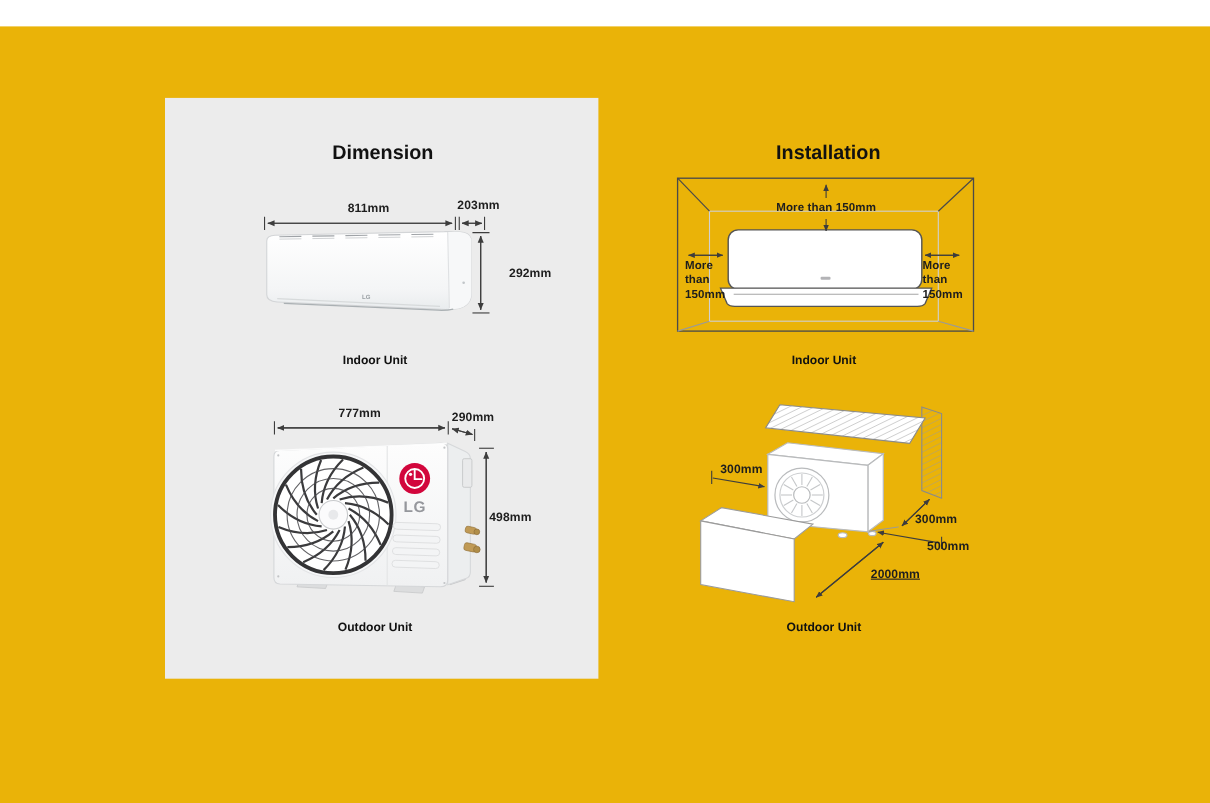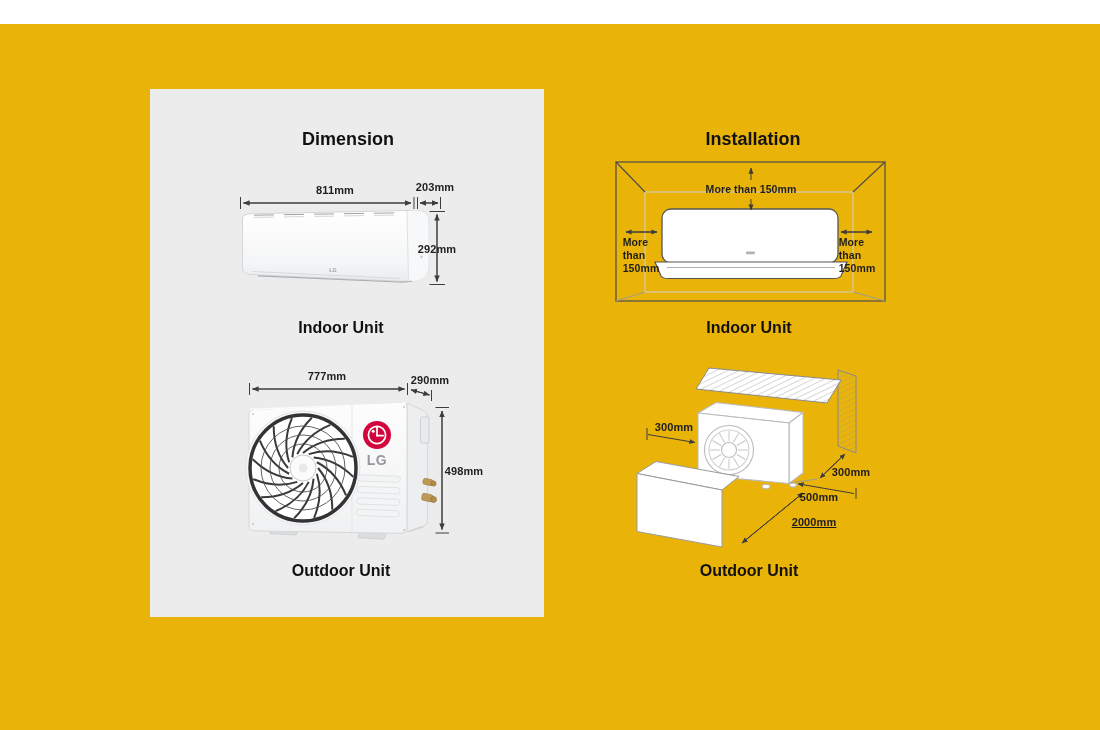--- a/index.html
+++ b/index.html
@@ -3,21 +3,21 @@
 <meta charset="utf-8">
 <style>
   html,body{margin:0;padding:0;background:#fff;}
   .canvas{position:relative;width:1100px;height:730px;background:#eab308;overflow:hidden;
           font-family:"Liberation Sans","DejaVu Sans",sans-serif;margin-top:24px;}
   .panel-bg{position:absolute;left:150px;top:65px;width:394px;height:528px;background:#ececec;}
   .lbl{position:absolute;transform:translate(-50%,-50%);font-size:11px;font-weight:700;
        color:#1e1e1e;white-space:nowrap;letter-spacing:0.1px;}
   .lbl.stack{white-space:pre-line;text-align:left;font-size:10.5px;line-height:13px;}
   .title{position:absolute;transform:translate(-50%,-50%);font-size:18px;font-weight:700;color:#111;}
-  .unit-label{position:absolute;transform:translate(-50%,-50%);font-size:16px;font-weight:600;color:#111;}
+  .unit-label{position:absolute;transform:translate(-50%,-50%);font-size:11px;font-weight:600;color:#111;}
   svg{position:absolute;overflow:visible;}
 </style>
 </head>
 <body>
 
 <div class="canvas">
 
   <div class="panel-bg"></div>
 
   <div class="title" style="left:348px;top:115px;">Dimension</div>
@@ -75,21 +75,21 @@
       <line x1="438" y1="179" x2="420" y2="179" marker-end="url(#a1)"></line>
       <line x1="429.5" y1="187.5" x2="445" y2="187.5"></line>
       <line x1="429.5" y1="260.5" x2="445" y2="260.5"></line>
       <line x1="437" y1="190.5" x2="437" y2="257.5" marker-end="url(#a1)"></line>
       <line x1="437" y1="257.5" x2="437" y2="190.5" marker-end="url(#a1)"></line>
     </g>
   </svg>
 
   <div class="lbl" style="left:323px;top:166px;padding-left:24px;">811mm</div>
   <div class="lbl" style="left:435px;top:163px;">203mm</div>
-  <div class="lbl" style="left:437px;top:225px;">292mm</div>
+  <div class="lbl" style="left:482px;top:225px;">292mm</div>
   <div class="unit-label" style="left:341px;top:304px;">Indoor Unit</div>
 
   <svg style="left:150px;top:350px;" width="394" height="180" viewBox="150 350 394 180">
     <defs>
       <marker id="a2" viewBox="0 0 8 8" refX="7.5" refY="4" markerWidth="6.5" markerHeight="6.5" orient="auto">
         <path d="M0 0.6 L8 4 L0 7.4 Z" fill="#3d3d3d"></path>
       </marker>
       <linearGradient id="odg" x1="0" y1="0" x2="0" y2="1">
         <stop offset="0" stop-color="#fdfdfd"></stop>
           <stop offset="1" stop-color="#f0f1f2"></stop>
@@ -285,17 +285,17 @@
       <line x1="820" y1="454" x2="845" y2="430" marker-end="url(#a4)"></line>
       <line x1="856" y1="464" x2="856" y2="475"></line>
       <line x1="854" y1="469.5" x2="798" y2="459.8" marker-end="url(#a4)"></line>
       <line x1="803" y1="469" x2="742" y2="519" marker-end="url(#a4)"></line>
       <line x1="742" y1="519" x2="803" y2="469" marker-end="url(#a4)"></line>
     </g>
   </svg>
 
   <div class="lbl" style="left:674px;top:403px;">300mm</div>
   <div class="lbl" style="left:851px;top:448px;">300mm</div>
-  <div class="lbl" style="left:819px;top:473px;">500mm</div>
+  <div class="lbl" style="left:862px;top:473px;">500mm</div>
   <div class="lbl" style="left:814px;top:498px;text-decoration:underline;">2000mm</div>
   <div class="unit-label" style="left:749px;top:547px;">Outdoor Unit</div>
 
 </div>
 
 </body></html>

